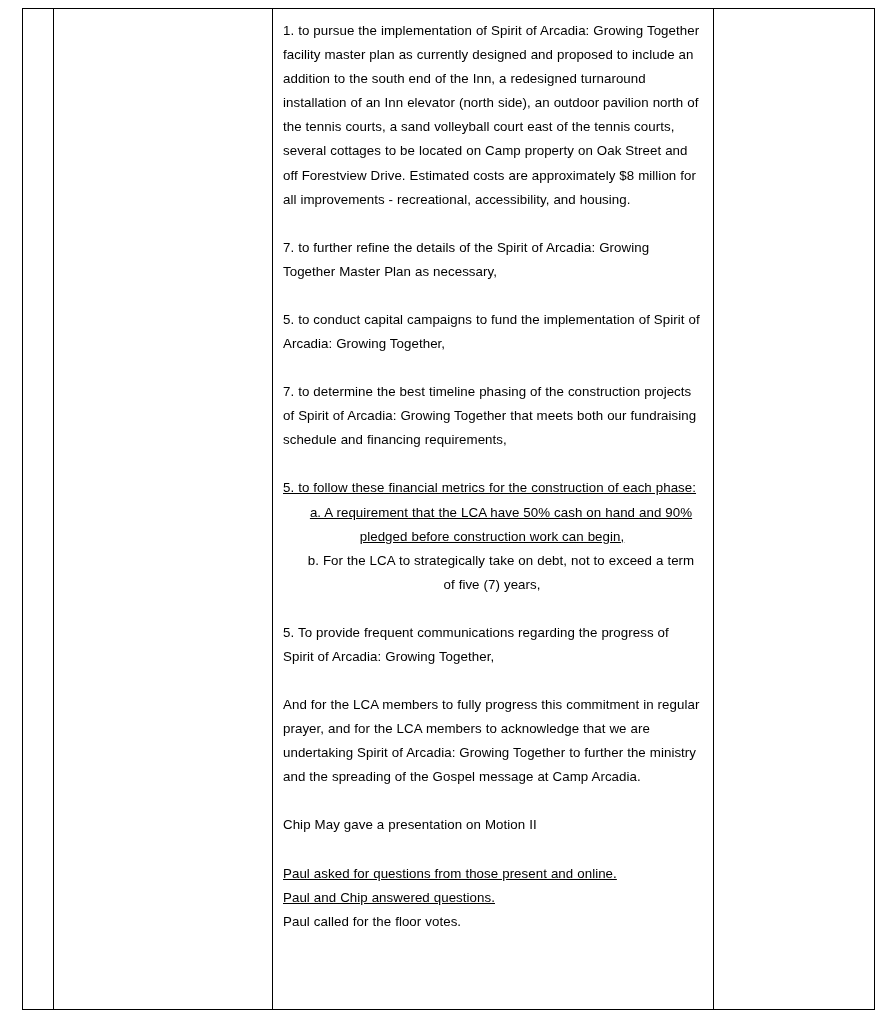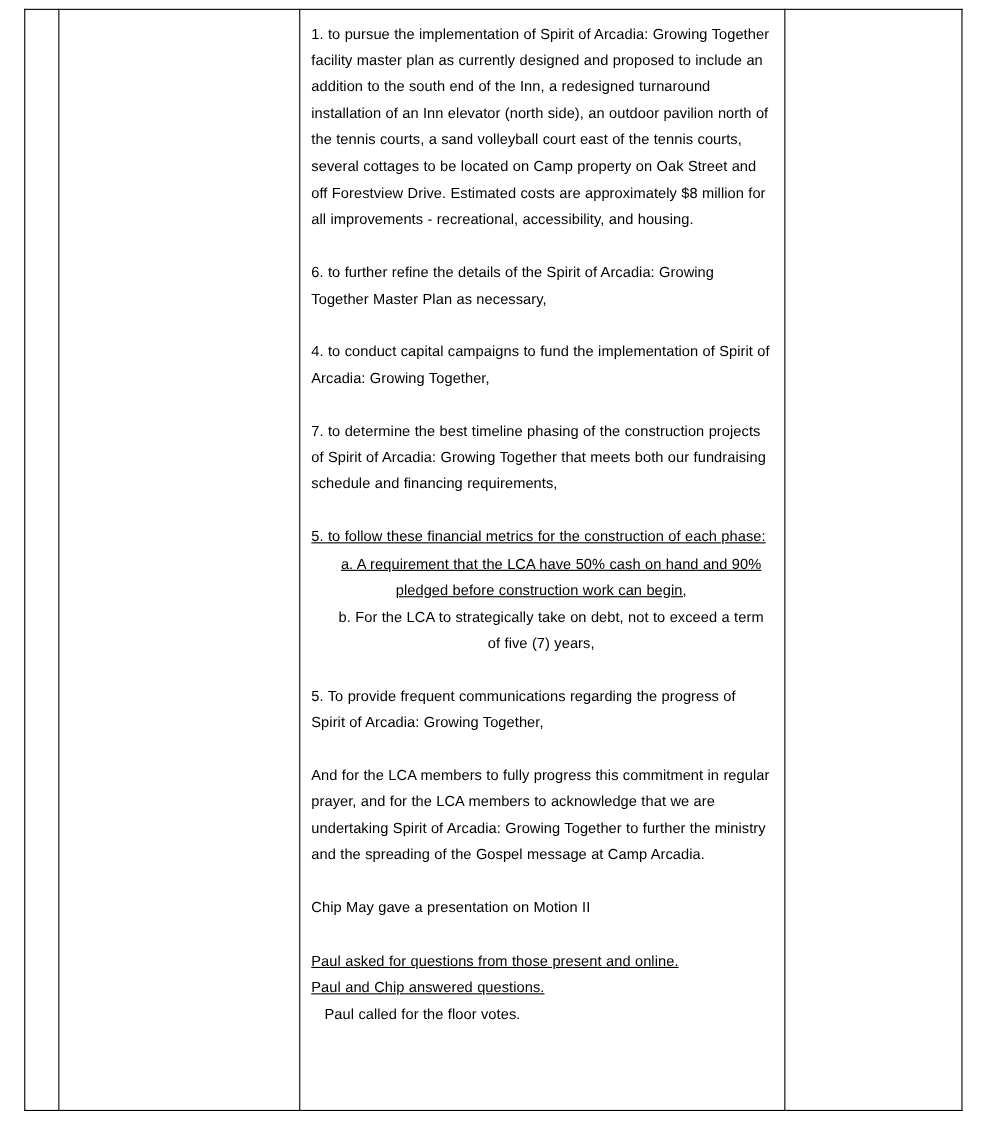--- a/index.html
+++ b/index.html
@@ -46,21 +46,20 @@
   .para {
     font-size: 13.3px;
     line-height: 24.1px;
     margin: 0 0 24px 0;
     text-align: left;
     letter-spacing: 0.06px;
     word-spacing: 0.2px;
   }
   .para.tight {
     margin-bottom: 0;
-    margin-left: 12px;
   }
   .para.nogap {
     margin-bottom: 0;
     text-decoration: underline;
   }
   .sub {
     display: block;
     text-indent: 18px;
     text-align: center;
   }
@@ -77,22 +76,22 @@
       <tr>
         <td class="col-num">
           <div class="cell-empty"></div>
         </td>
         <td class="col-label">
           <div class="cell-empty"></div>
         </td>
         <td class="col-body">
           <div class="body-cell">
             <p class="para">1. to pursue the implementation of Spirit of Arcadia: Growing Together facility master plan as currently designed and proposed to include an addition to the south end of the Inn, a redesigned turnaround installation of an Inn elevator (north side), an outdoor pavilion north of the tennis courts, a sand volleyball court east of the tennis courts, several cottages to be located on Camp property on Oak Street and off Forestview Drive. Estimated costs are approximately $8 million for all improvements - recreational, accessibility, and housing.</p>
-            <p class="para">6. to further refine the details of the Spirit of Arcadia: Growing Together Master Plan as necessary,</p>
-            <p class="para">4. to conduct capital campaigns to fund the implementation of Spirit of Arcadia: Growing Together,</p>
+            <p class="para">7. to further refine the details of the Spirit of Arcadia: Growing Together Master Plan as necessary,</p>
+            <p class="para">5. to conduct capital campaigns to fund the implementation of Spirit of Arcadia: Growing Together,</p>
             <p class="para">7. to determine the best timeline phasing of the construction projects of Spirit of Arcadia: Growing Together that meets both our fundraising schedule and financing requirements,</p>
             <p class="para nogap">5. to follow these financial metrics for the construction of each phase:</p>
             <p class="para nogap sub">a. A requirement that the LCA have 50% cash on hand and 90% pledged before construction work can begin,</p>
             <p class="para sub">b. For the LCA to strategically take on debt, not to exceed a term of five (7) years,</p>
             <p class="para">5. To provide frequent communications regarding the progress of Spirit of Arcadia: Growing Together,</p>
             <p class="para">And for the LCA members to fully progress this commitment in regular prayer, and for the LCA members to acknowledge that we are undertaking Spirit of Arcadia: Growing Together to further the ministry and the spreading of the Gospel message at Camp Arcadia.</p>
             <p class="para">Chip May gave a presentation on Motion II</p>
             <p class="para nogap">Paul asked for questions from those present and online.</p>
             <p class="para nogap">Paul and Chip answered questions.</p>
             <p class="para tight">Paul called for the floor votes.</p>

